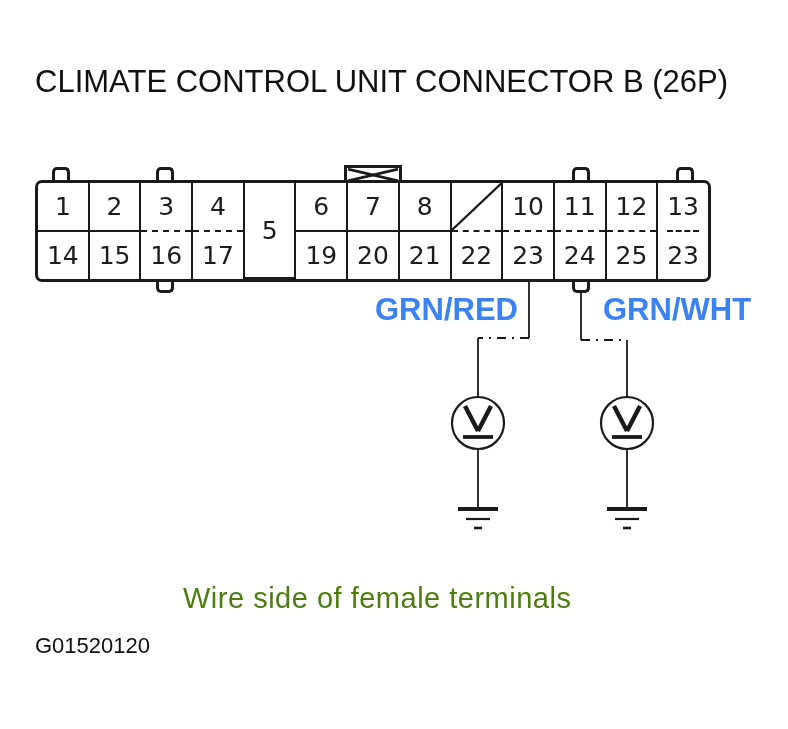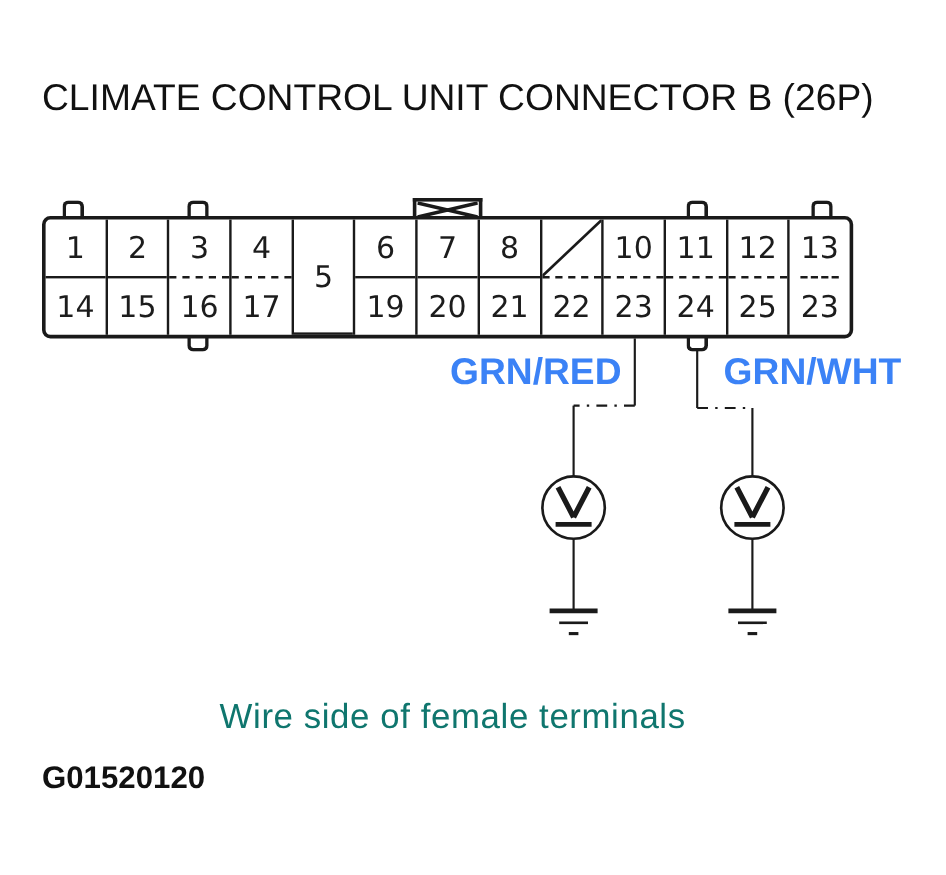--- a/index.html
+++ b/index.html
@@ -39,24 +39,24 @@
   .cell.top{border-bottom:2px solid #1a1a1a;}
   .cell.top.dash{border-bottom-style:dashed;}
   .cell svg{display:block;width:100%;height:100%;}
   
   .fig{position:absolute;left:0;top:0;width:788px;height:729px;color:#1a1a1a;}
   .wire-label{
     position:absolute;font-size:31px;font-weight:700;white-space:nowrap;color:#3b82f6;margin-left:13px;
   }
   .caption{
     position:absolute;left:183px;top:582px;font-size:29px;letter-spacing:0.5px;
-    white-space:nowrap;color:#0f766e;
+    white-space:nowrap;color:#4d7c0f;
   }
   .figure-id{
-    position:absolute;left:35px;top:633px;font-size:26px;font-weight:700;
+    position:absolute;left:35px;top:633px;font-size:22px;font-weight:400;
     white-space:nowrap;color:#111;
   }
 </style>
 </head>
 <body>
 
 <div class="page">
 
   <div class="title">CLIMATE CONTROL UNIT CONNECTOR B (26P)</div>
 

